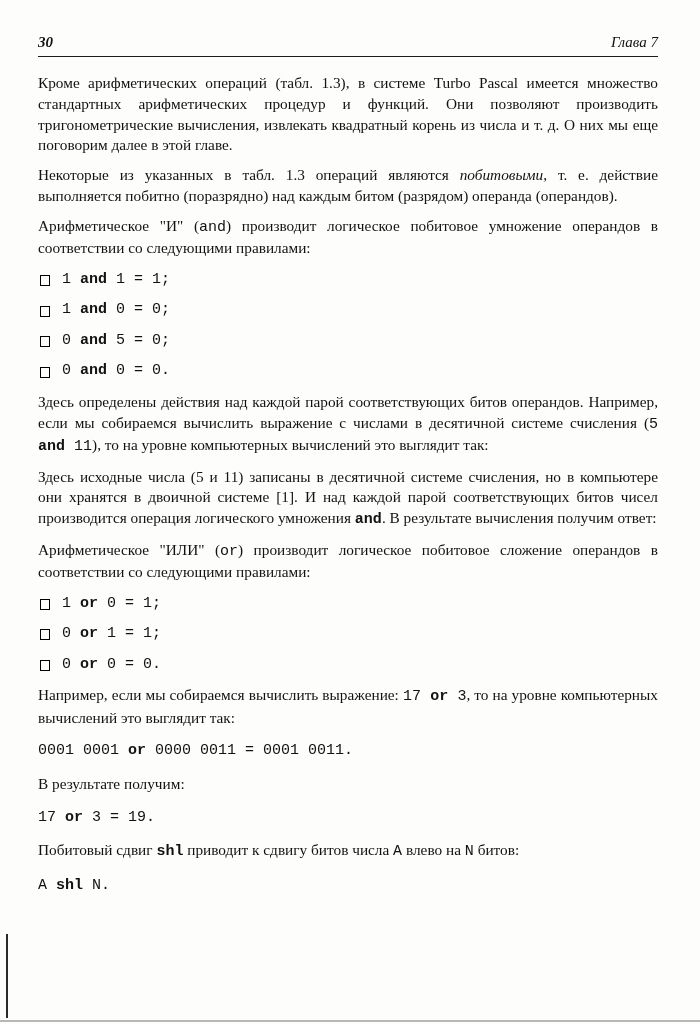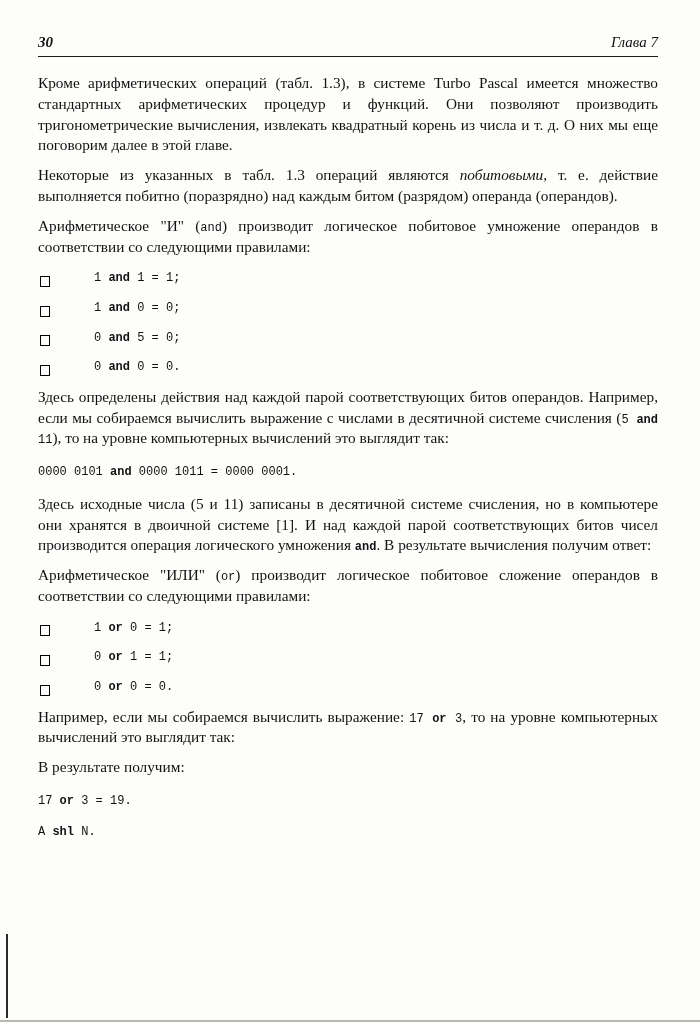--- a/index.html
+++ b/index.html
@@ -60,36 +60,35 @@
     line-height: 1.36;
     text-align: justify;
   }
   p.code {
     margin: 13px 0;
     font-size: 13.6px;
     line-height: 1.3;
   }
   .bullet {
     display: flex;
-    align-items: flex-end;
+    align-items: center;
     margin: 11px 0;
     font-size: 13.6px;
     line-height: 1.3;
-    gap: 32px;
   }
   .square {
     flex: 0 0 auto;
     width: 8px;
     height: 9px;
     border: 1.8px solid #000;
     margin: 2px 12px 0 2px;
   }
   .mono {
     font-family: "Liberation Mono", "DejaVu Sans Mono", monospace;
-    font-size: 12px;
+    font-size: 15px;
   }
   .bold { font-weight: bold; }
   .italic { font-style: italic; }
 </style>
 </head>
 <body>
 
 <div class="page">
   <div class="edge-left"></div>
   <div class="edge-bottom"></div>
@@ -113,33 +112,34 @@
       </div>
       <div class="bullet">
         <span class="square"></span>
         <span><span class="mono">0 </span><span class="mono bold">and</span><span class="mono"> 5 = 0;</span></span>
       </div>
       <div class="bullet">
         <span class="square"></span>
         <span><span class="mono">0 </span><span class="mono bold">and</span><span class="mono"> 0 = 0.</span></span>
       </div>
       <p class="paragraph"><span>Здесь определены действия над каждой парой соответствующих битов операндов. Например, если мы собираемся вычислить выражение с числами в десятичной системе счисления (</span><span class="mono">5 </span><span class="mono bold">and</span><span class="mono"> 11</span><span>), то на уровне компьютерных вычислений это выглядит так:</span></p>
-      <p class="code"><span class="mono">0000 0101  </span><span class="mono bold">and</span><span class="mono">  0000 1011 = 0000 0001.</span></p>
       <p class="paragraph"><span>Здесь исходные числа (5 и 11) записаны в десятичной системе счисления, но в компьютере они хранятся в двоичной системе [1]. И над каждой парой соответствующих битов чисел производится операция логического умножения </span><span class="mono bold">and</span><span>. В результате вычисления получим ответ:</span></p>
       <p class="paragraph"><span>Арифметическое "ИЛИ" (</span><span class="mono">or</span><span>) производит логическое побитовое сложение операндов в соответствии со следующими правилами:</span></p>
       <div class="bullet">
         <span class="square"></span>
         <span><span class="mono">1 </span><span class="mono bold">or</span><span class="mono"> 0 = 1;</span></span>
       </div>
       <div class="bullet">
         <span class="square"></span>
         <span><span class="mono">0 </span><span class="mono bold">or</span><span class="mono"> 1 = 1;</span></span>
       </div>
       <div class="bullet">
         <span class="square"></span>
         <span><span class="mono">0 </span><span class="mono bold">or</span><span class="mono"> 0 = 0.</span></span>
       </div>
       <p class="paragraph"><span>Например, если мы собираемся вычислить выражение: </span><span class="mono">17 </span><span class="mono bold">or</span><span class="mono"> 3</span><span>, то на уровне компьютерных вычислений это выглядит так:</span></p>
+      <p class="code"><span class="mono">0001 0001  </span><span class="mono bold">or</span><span class="mono">  0000 0011 = 0001 0011.</span></p>
       <p class="paragraph"><span>В результате получим:</span></p>
       <p class="code"><span class="mono">17 </span><span class="mono bold">or</span><span class="mono"> 3 = 19.</span></p>
+      <p class="paragraph"><span>Побитовый сдвиг </span><span class="mono bold">shl</span><span> приводит к сдвигу битов числа </span><span class="mono">A</span><span> влево на </span><span class="mono">N</span><span> битов:</span></p>
       <p class="code"><span class="mono">A </span><span class="mono bold">shl</span><span class="mono"> N.</span></p>
     </div>
 </div>
 
 </body></html>

